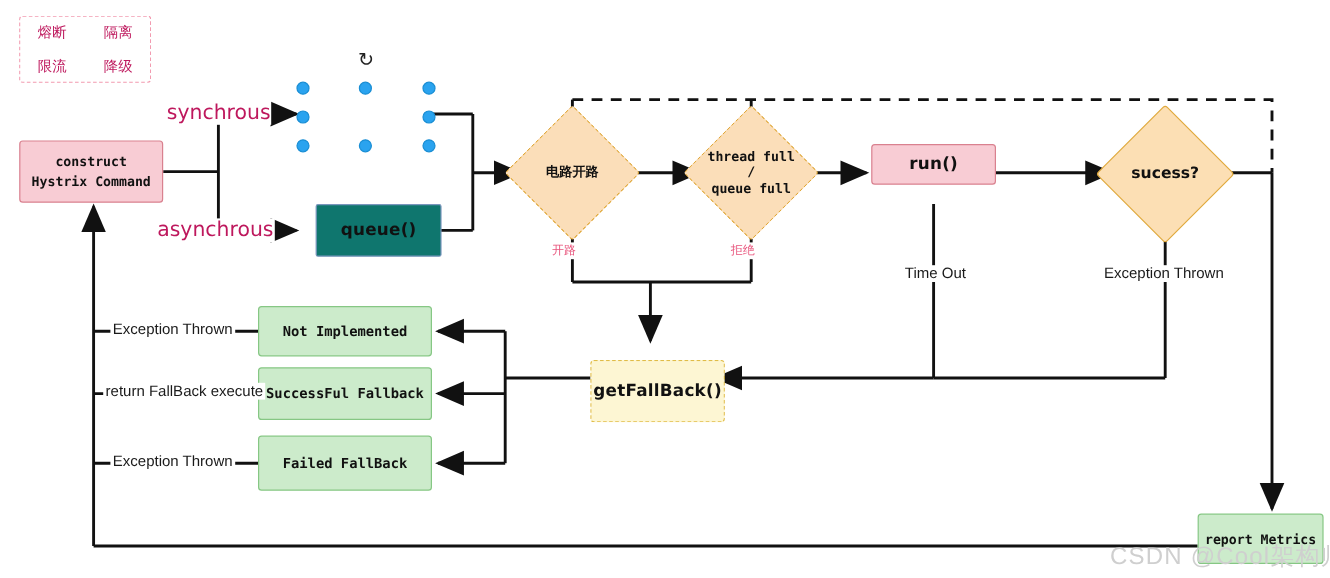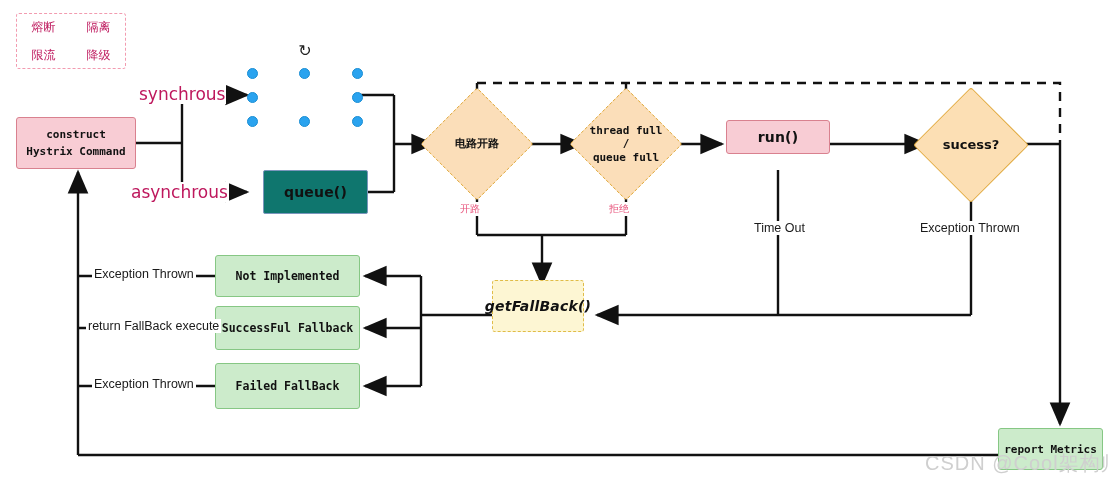--- a/index.html
+++ b/index.html
@@ -12,21 +12,21 @@
 
   
   .box-construct{left:16px;top:117px;width:120px;height:52px;background:#f8ccd4;border:1.6px solid #d9818f;border-radius:3px;
       font-family:"DejaVu Sans Mono",monospace;font-weight:bold;font-size:11px;color:#111;flex-direction:column;line-height:1.55;}
   .box-tags{left:16px;top:13px;width:110px;height:56px;border:1.8px dashed #f29bb0;border-radius:3px;background:#fff;}
   .tags-grid{position:absolute;left:16px;top:13px;width:110px;height:56px;display:grid;grid-template-columns:1fr 1fr;
       align-items:center;justify-items:center;color:#be185d;font-size:12px;font-family:"DejaVu Sans",sans-serif;}
   .box-execute{left:251px;top:72px;width:105px;height:48px;background:#d6e4f7;border:1.4px dashed #5b7fb5;border-radius:2px;}
   .box-queue{left:251px;top:170px;width:105px;height:44px;background:#0f766e;border:1.5px solid #7a96bd;border-radius:2px;margin-left:12px;}
   .box-run{left:726px;top:120px;width:104px;height:34px;background:#f8ccd4;border:1.6px solid #d9818f;border-radius:3px;}
-  .box-getfb{left:492px;top:280px;width:92px;height:52px;background:#fdf6d3;border:1.7px dashed #e0bc48;border-radius:3px;font-style:italic;}
+  .box-getfb{left:492px;top:300px;width:112px;height:52px;background:#fdf6d3;border:1.7px dashed #e0bc48;border-radius:3px;}
   .box-green{background:#ccebcb;border:1.4px solid #86c784;border-radius:3px;
       font-family:"DejaVu Sans Mono",monospace;font-weight:bold;font-size:11.5px;color:#111;}
   .box-ni{left:215px;top:255px;width:145px;height:42px;}
   .box-sf{left:215px;top:306px;width:145px;height:44px;}
   .box-ff{left:215px;top:363px;width:145px;height:46px;text-align:center;}
   .box-metrics{left:998px;top:428px;width:105px;height:42px;background:#ccebcb;border:1.4px solid #86c784;border-radius:3px;
       font-family:"DejaVu Sans Mono",monospace;font-weight:bold;font-size:11px;color:#111;justify-content:center;}
   .fn{font-family:"DejaVu Sans",sans-serif;font-weight:bold;font-size:14px;color:#111;letter-spacing:.2px;}
 
   

